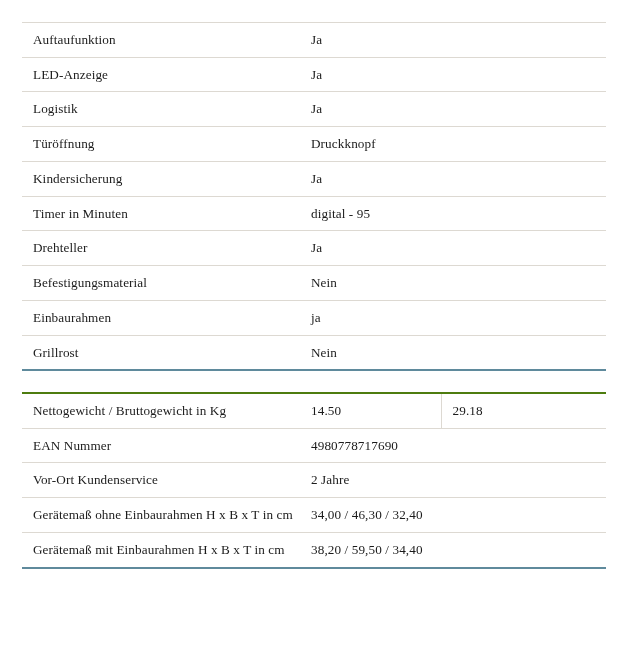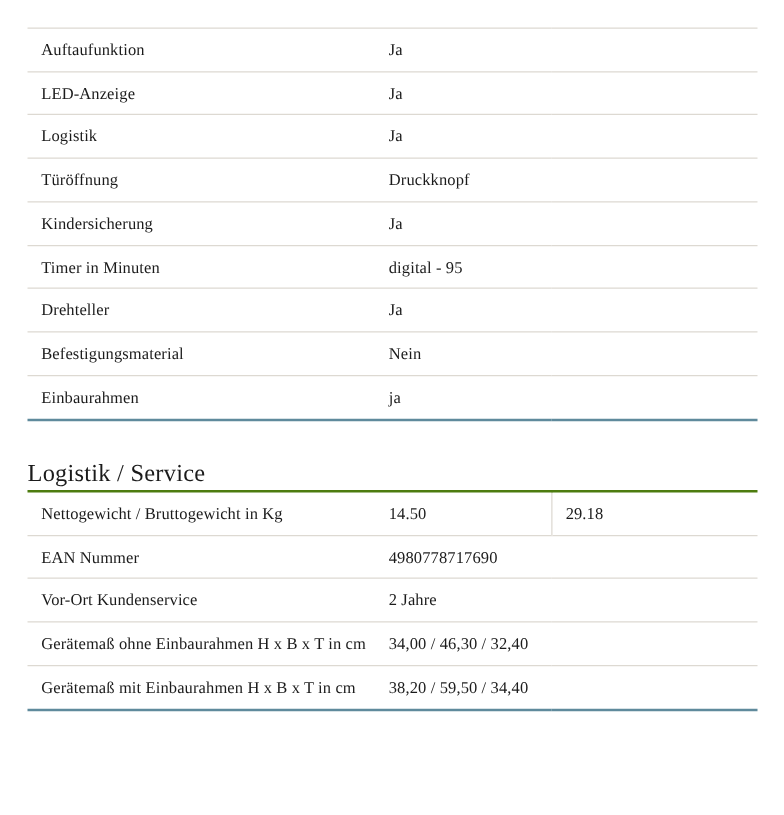--- a/index.html
+++ b/index.html
@@ -138,26 +138,29 @@
         <tr class="row">
           <td class="label-cell">Befestigungsmaterial</td>
           <td class="value-cell" colspan="2">Nein</td>
         </tr>
 
         <tr class="row">
           <td class="label-cell">Einbaurahmen</td>
           <td class="value-cell" colspan="2">ja</td>
         </tr>
 
+        <tr class="row">
+          <td class="label-cell">Grillrost</td>
+          <td class="value-cell" colspan="2">Nein</td>
+        </tr>
 
       </tbody>
     </table>
   </div>
 
-  <h2 class="section-heading block-heading">Logistik / Service</h2>
 
   <div class="table-block block-logistics">
     <table class="spec-table">
       <colgroup>
         <col class="col-label">
         <col class="col-value">
         <col class="col-value2">
       </colgroup>
       <tbody>
 

